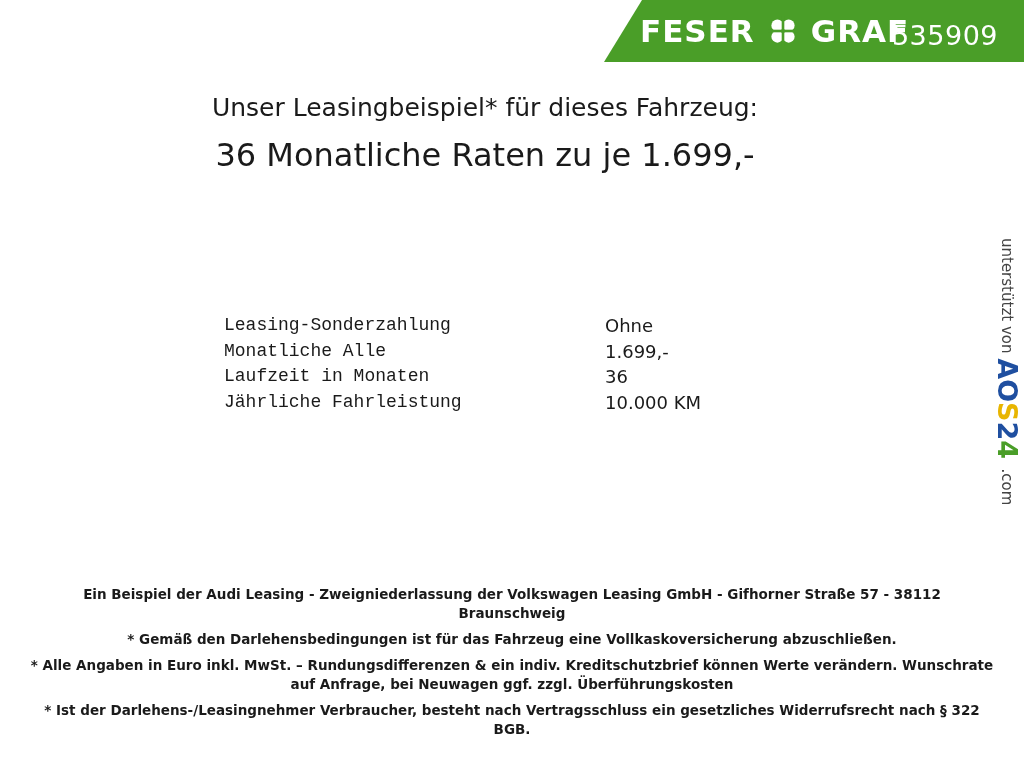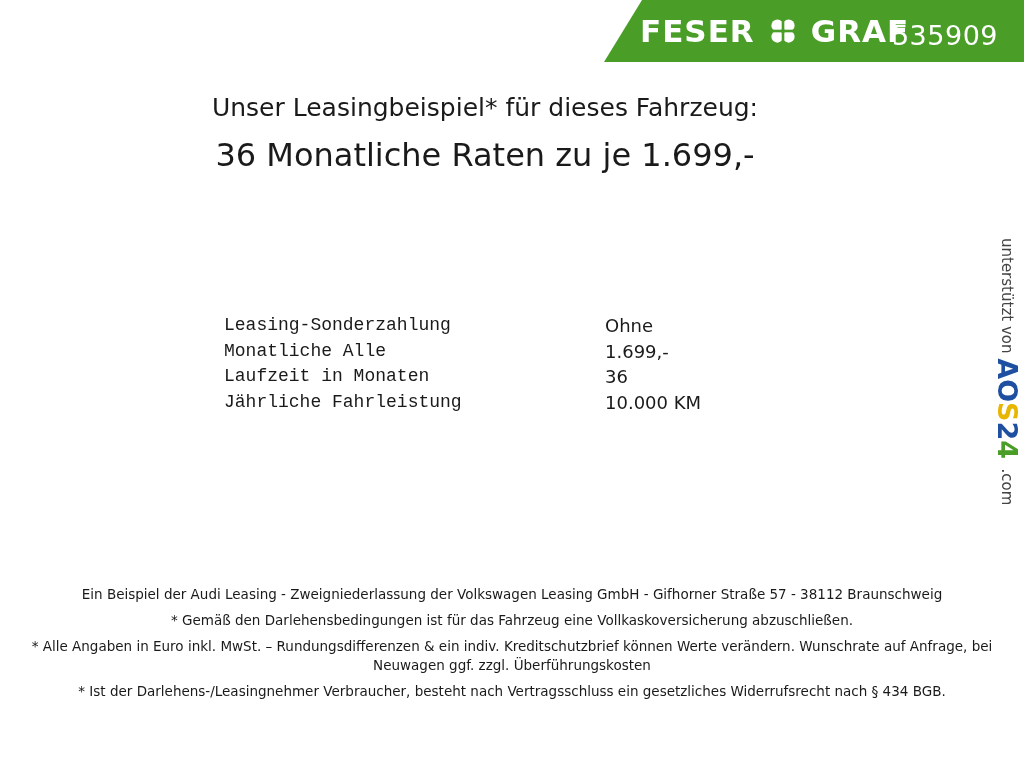--- a/index.html
+++ b/index.html
@@ -133,21 +133,21 @@
   }
 
   
   .footer {
     position: absolute;
     left: 0;
     top: 585px;
     width: 1024px;
     text-align: center;
     font-size: 13.5px;
-    font-weight: normal;
+    font-weight: bold;
     line-height: 19px;
     color: #1a1a1a;
   }
   .footer p {
     margin: 0 0 2px 0;
     padding: 0 30px;
   }
   .footer .gap { margin-top: 7px; }
 </style>
 </head>
@@ -207,14 +207,14 @@
   <span class="aos">
     <span class="a">A</span><span class="o">O</span><span class="s">S</span><span class="n2">2</span><span class="n4">4</span>
   </span>
   <span class="dotcom">.com</span>
 </div>
 
 <div class="footer">
   <p>Ein Beispiel der Audi Leasing - Zweigniederlassung der Volkswagen Leasing GmbH - Gifhorner Straße 57 - 38112 Braunschweig</p>
   <p class="gap">* Gemäß den Darlehensbedingungen ist für das Fahrzeug eine Vollkaskoversicherung abzuschließen.</p>
   <p class="gap">* Alle Angaben in Euro inkl. MwSt. – Rundungsdifferenzen &amp; ein indiv. Kreditschutzbrief können Werte verändern. Wunschrate auf Anfrage, bei Neuwagen ggf. zzgl. Überführungskosten</p>
-  <p class="gap">* Ist der Darlehens-/Leasingnehmer Verbraucher, besteht nach Vertragsschluss ein gesetzliches Widerrufsrecht nach § 434 BGB.</p>
+  <p class="gap">* Ist der Darlehens-/Leasingnehmer Verbraucher, besteht nach Vertragsschluss ein gesetzliches Widerrufsrecht nach § 322 BGB.</p>
 </div>
 
 </body></html>

